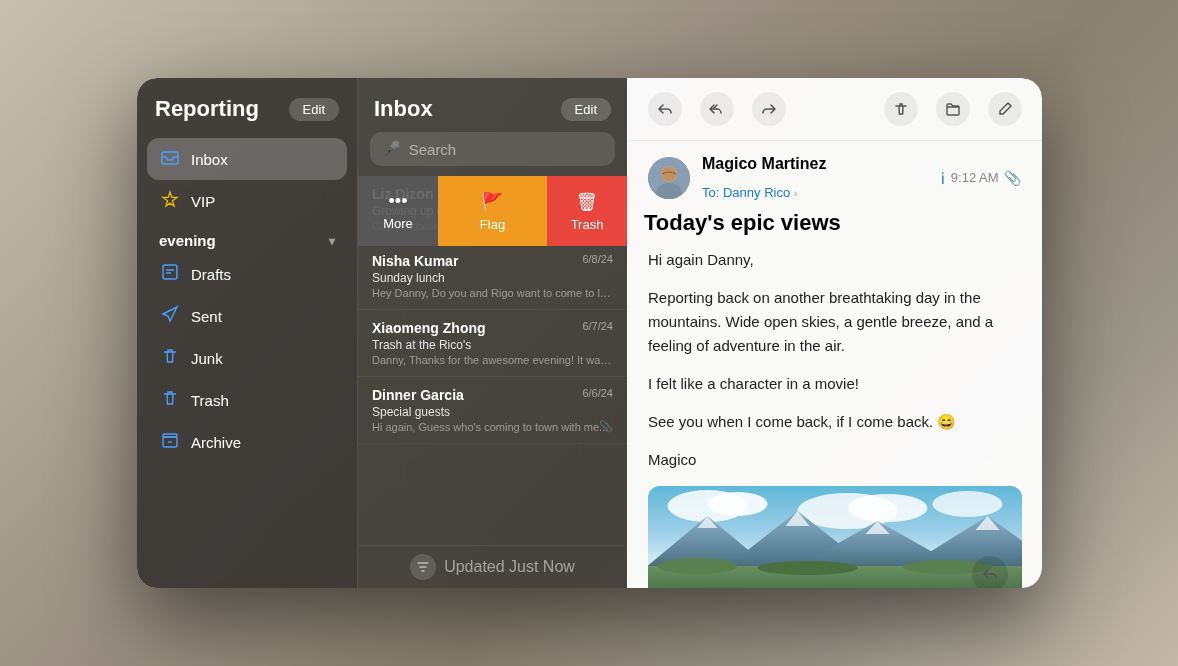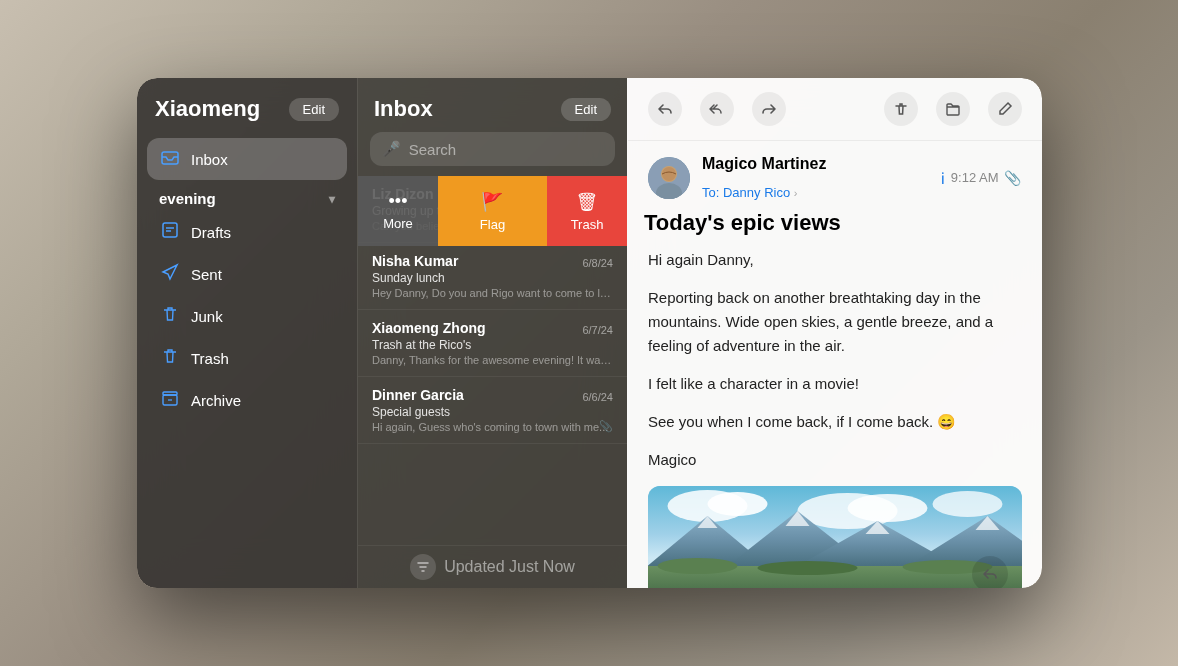--- a/index.html
+++ b/index.html
@@ -215,21 +215,21 @@
       position: relative;
     }
 
     .email-item:first-child {
       margin-top: 70px;
     }
 
     .email-row-top {
       display: flex;
       justify-content: space-between;
-      align-items: flex-end;
+      align-items: flex-start;
       margin-bottom: 2px;
     }
 
     .email-sender {
       font-size: 14px;
       font-weight: 600;
       color: #fff;
     }
 
     .email-date {
@@ -434,32 +434,40 @@
   </style>
 </head>
 <body>
 
 <div class="bg"></div>
 
 <div class="app-container">
 
   <div class="mailboxes-panel">
     <div class="panel-header">
-      <span class="panel-title">Xiaomeng</span>
+      <span class="panel-title">Reporting</span>
       <button class="edit-btn">Edit</button>
     </div>
     <div class="mailbox-list">
       <div class="mailbox-item active">
         <span class="icon">
           <svg width="18" height="18" viewBox="0 0 18 18" fill="none">
             <rect x="1" y="4" width="16" height="12" rx="2" stroke="#4a9eff" stroke-width="1.5" fill="none"></rect>
             <path d="M1 9h4l2 3h4l2-3h4" stroke="#4a9eff" stroke-width="1.5" fill="none"></path>
           </svg>
         </span>
         <span>Inbox</span>
+      </div>
+      <div class="mailbox-item">
+        <span class="icon">
+          <svg width="18" height="18" viewBox="0 0 18 18" fill="none">
+            <path d="M9 2l1.8 5.4H16l-4.6 3.4 1.7 5.2L9 13.1l-4.1 2.9 1.7-5.2L2 7.4h5.2z" stroke="#f5b800" stroke-width="1.3" fill="none"></path>
+          </svg>
+        </span>
+        <span>VIP</span>
       </div>
 
       <div class="section-header">
         <span>evening</span>
         <span style="font-size:12px; color:rgba(255,255,255,0.5)">▾</span>
       </div>
 
       <div class="mailbox-item">
         <span class="icon">
           <svg width="18" height="18" viewBox="0 0 18 18" fill="none">

